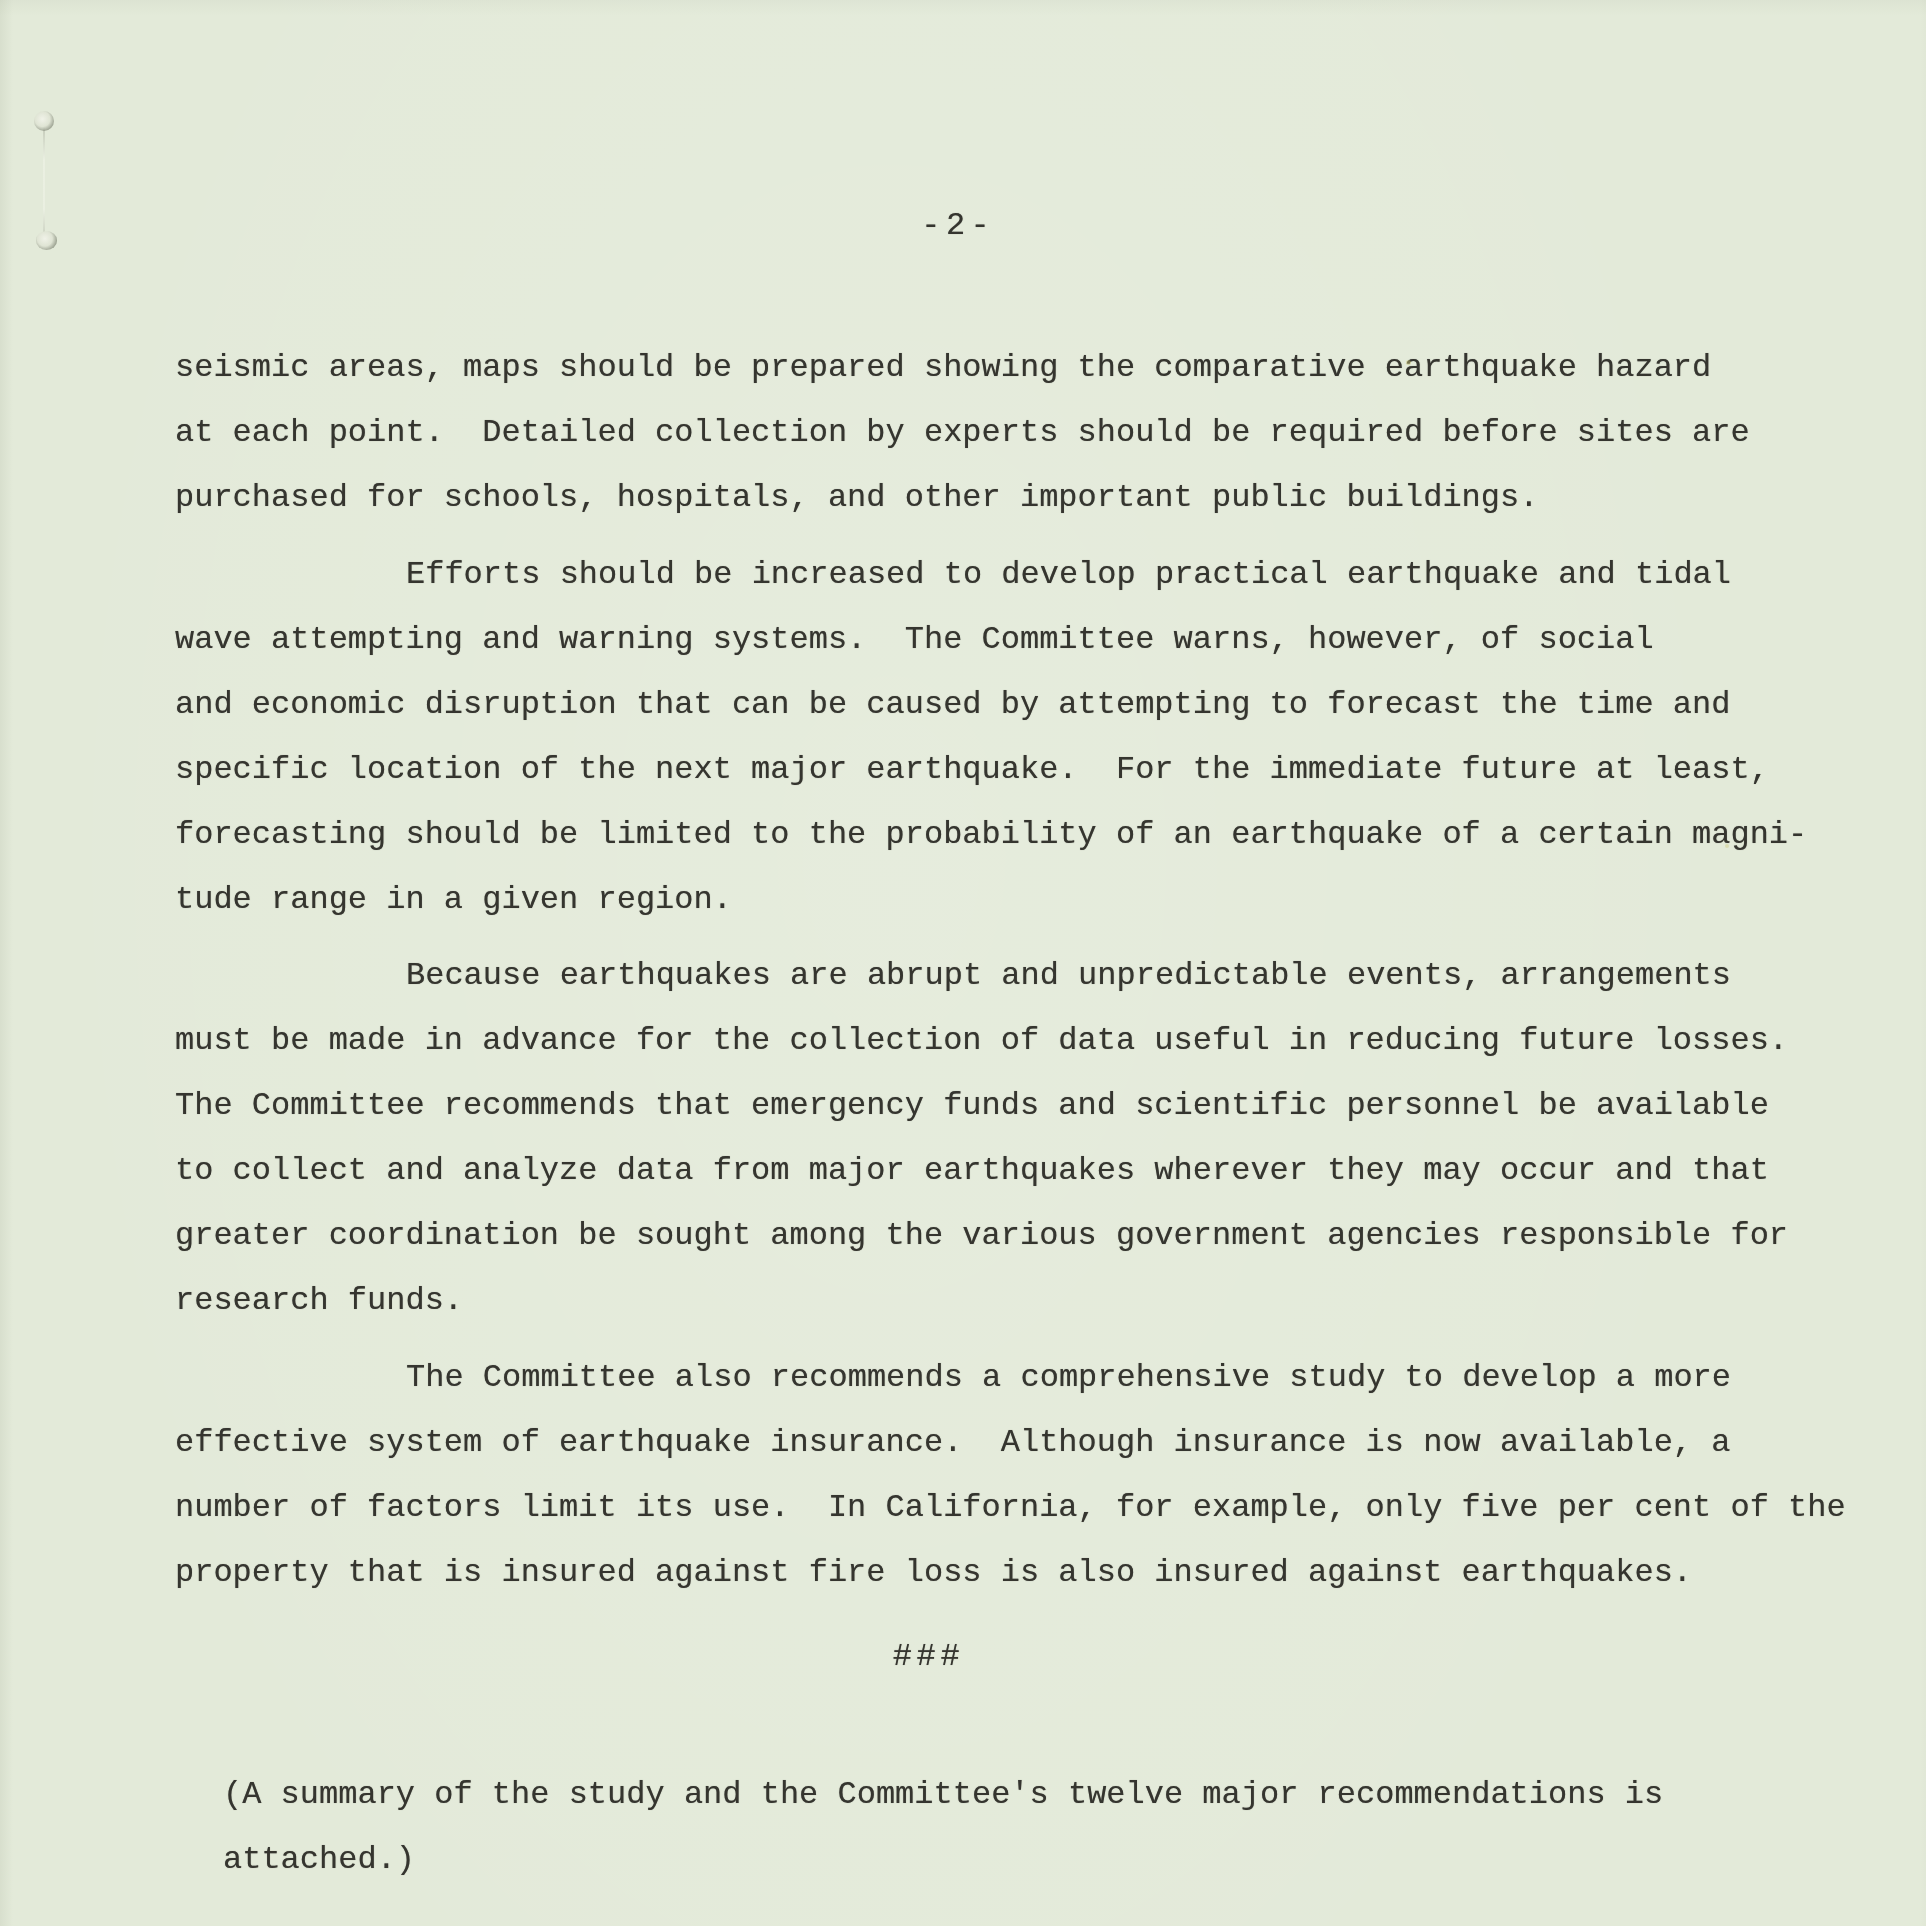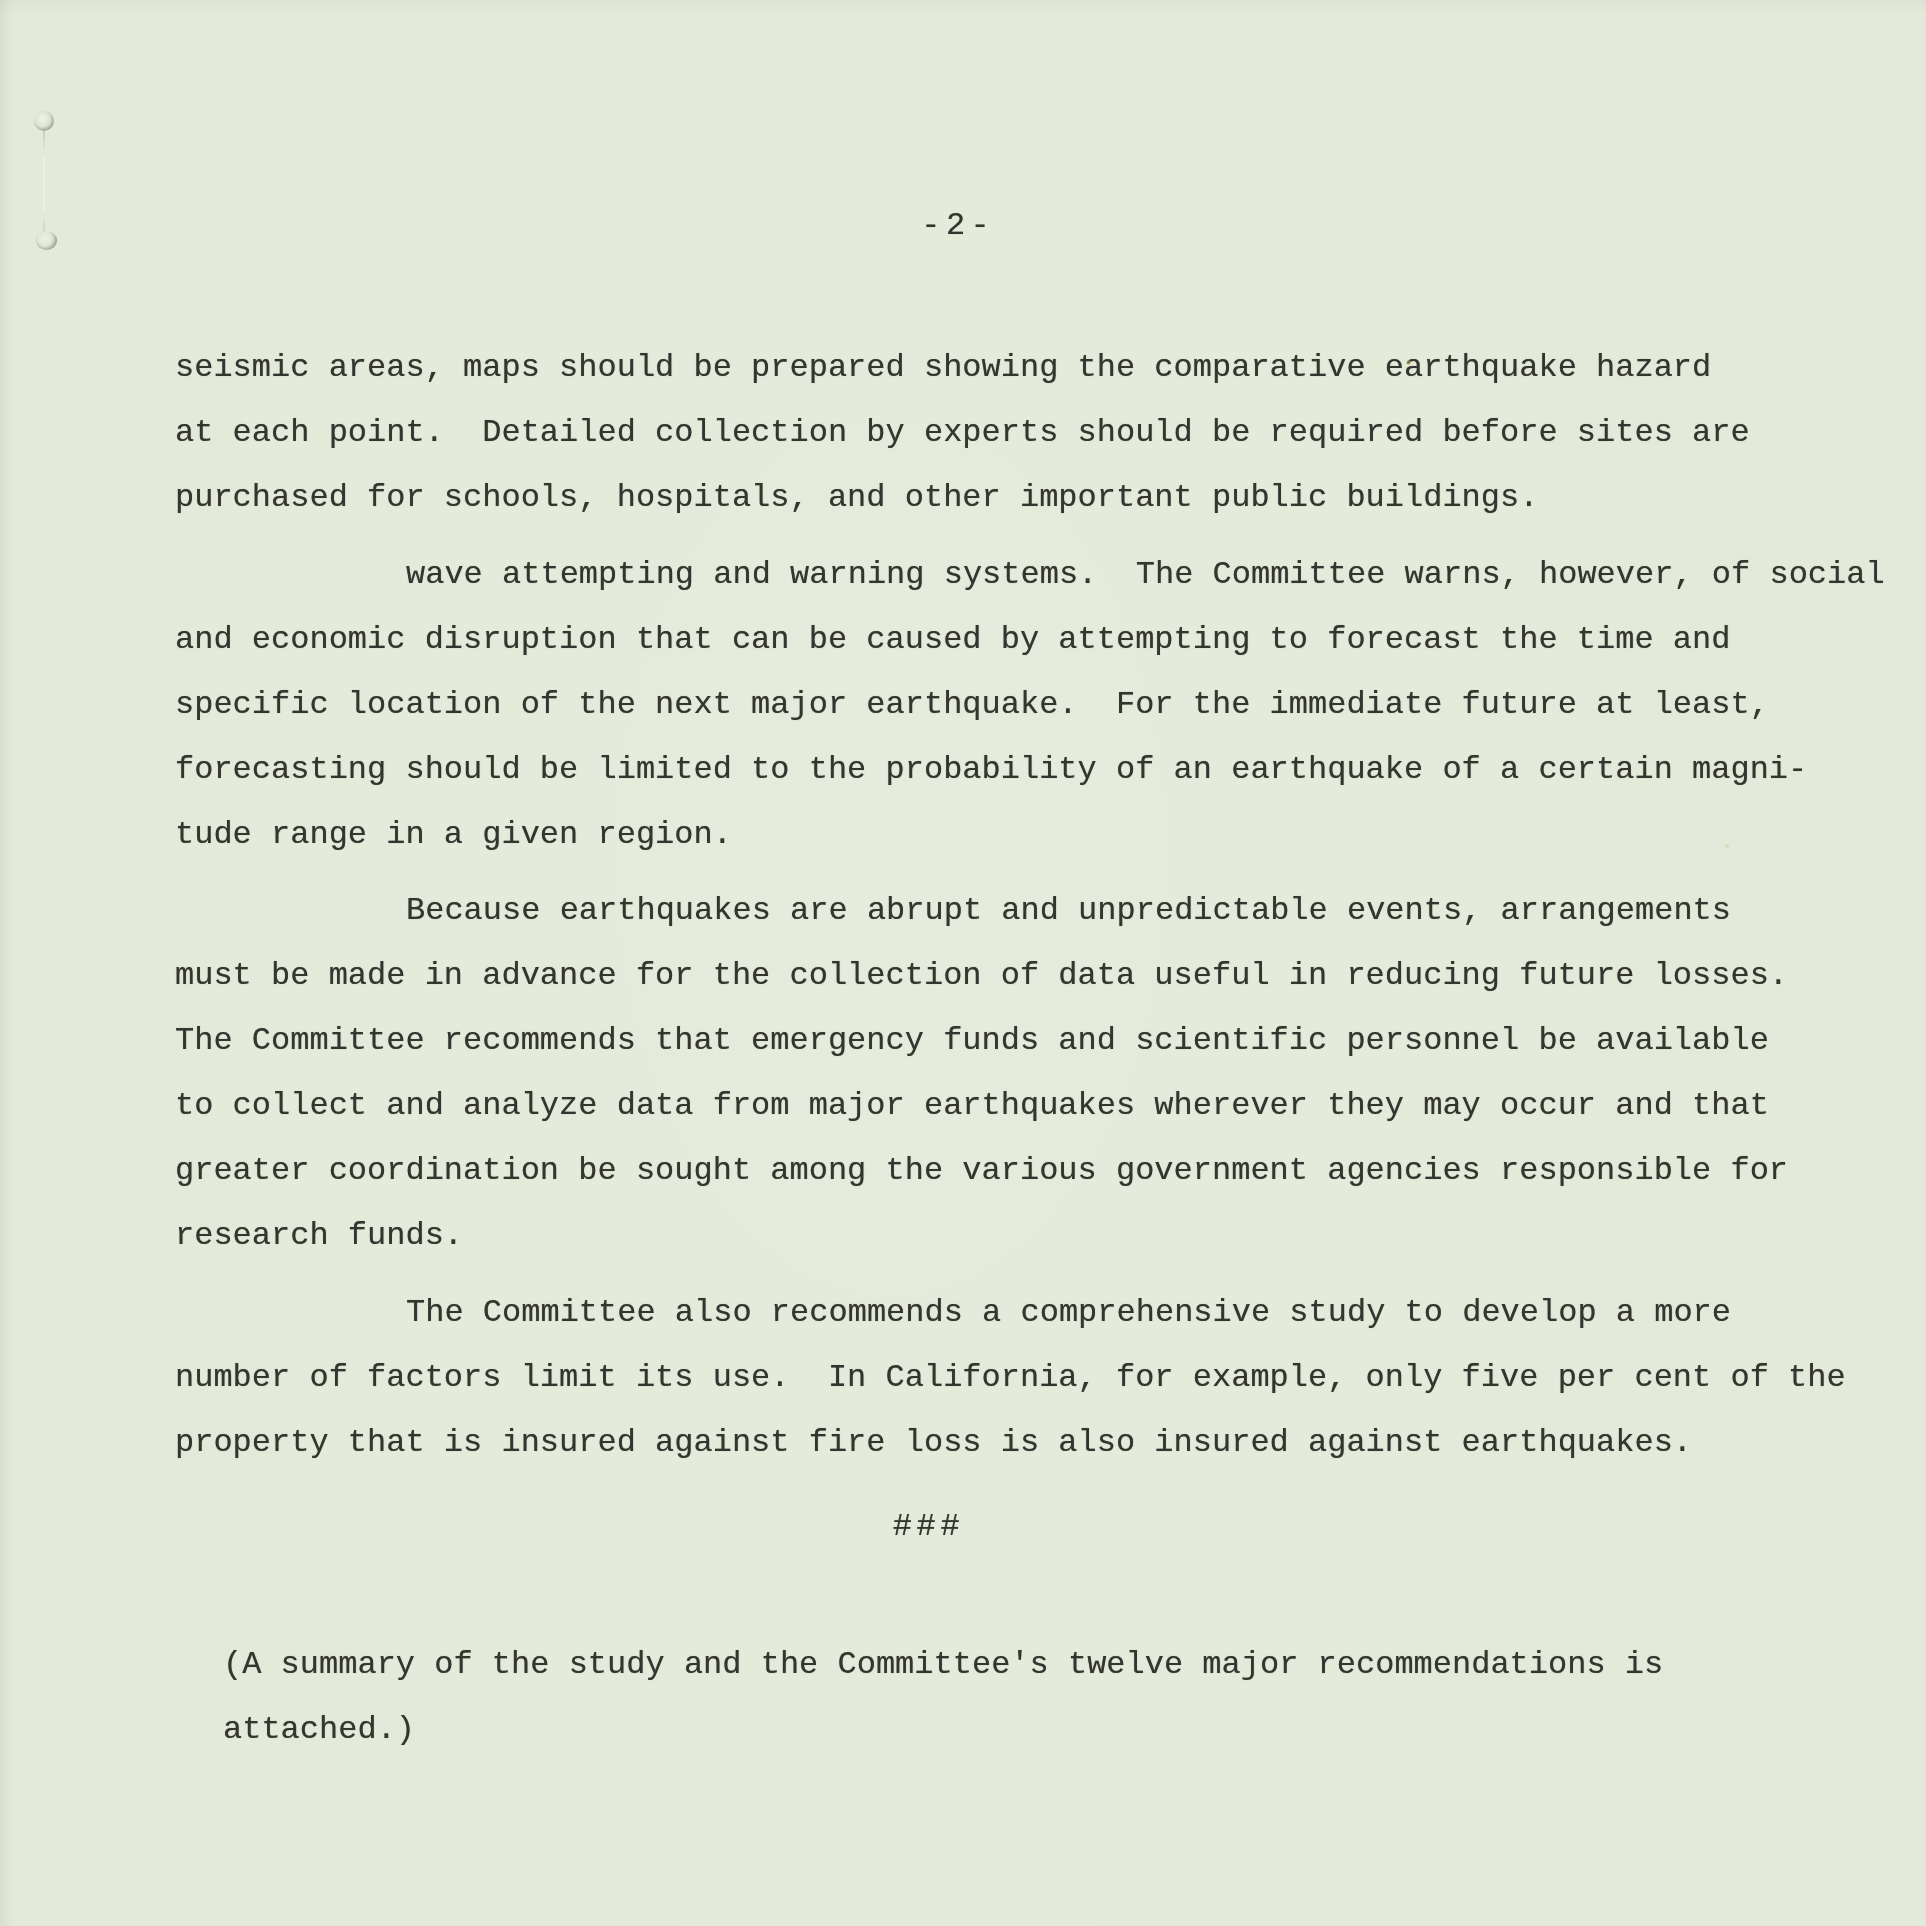--- a/index.html
+++ b/index.html
@@ -124,38 +124,40 @@
 
     <div class="content ink">
 
       <section class="para">
         <div class="line">seismic areas, maps should be prepared showing the comparative earthquake hazard</div>
         <div class="line">at each point.  Detailed collection by experts should be required before sites are</div>
         <div class="line">purchased for schools, hospitals, and other important public buildings.</div>
       </section>
 
       <section class="para indented">
+        <div class="line">Efforts should be increased to develop practical earthquake and tidal</div>
         <div class="line">wave attempting and warning systems.  The Committee warns, however, of social</div>
         <div class="line">and economic disruption that can be caused by attempting to forecast the time and</div>
         <div class="line">specific location of the next major earthquake.  For the immediate future at least,</div>
         <div class="line">forecasting should be limited to the probability of an earthquake of a certain magni-</div>
         <div class="line">tude range in a given region.</div>
       </section>
 
       <section class="para indented">
         <div class="line">Because earthquakes are abrupt and unpredictable events, arrangements</div>
         <div class="line">must be made in advance for the collection of data useful in reducing future losses.</div>
         <div class="line">The Committee recommends that emergency funds and scientific personnel be available</div>
         <div class="line">to collect and analyze data from major earthquakes wherever they may occur and that</div>
         <div class="line">greater coordination be sought among the various government agencies responsible for</div>
         <div class="line">research funds.</div>
       </section>
 
       <section class="para indented">
         <div class="line">The Committee also recommends a comprehensive study to develop a more</div>
+        <div class="line">effective system of earthquake insurance.  Although insurance is now available, a</div>
         <div class="line">number of factors limit its use.  In California, for example, only five per cent of the</div>
         <div class="line">property that is insured against fire loss is also insured against earthquakes.</div>
       </section>
 
       <div class="end-mark">###</div>
 
       <section class="note">
         <div class="line">(A summary of the study and the Committee's twelve major recommendations is</div>
         <div class="line">attached.)</div>
       </section>

